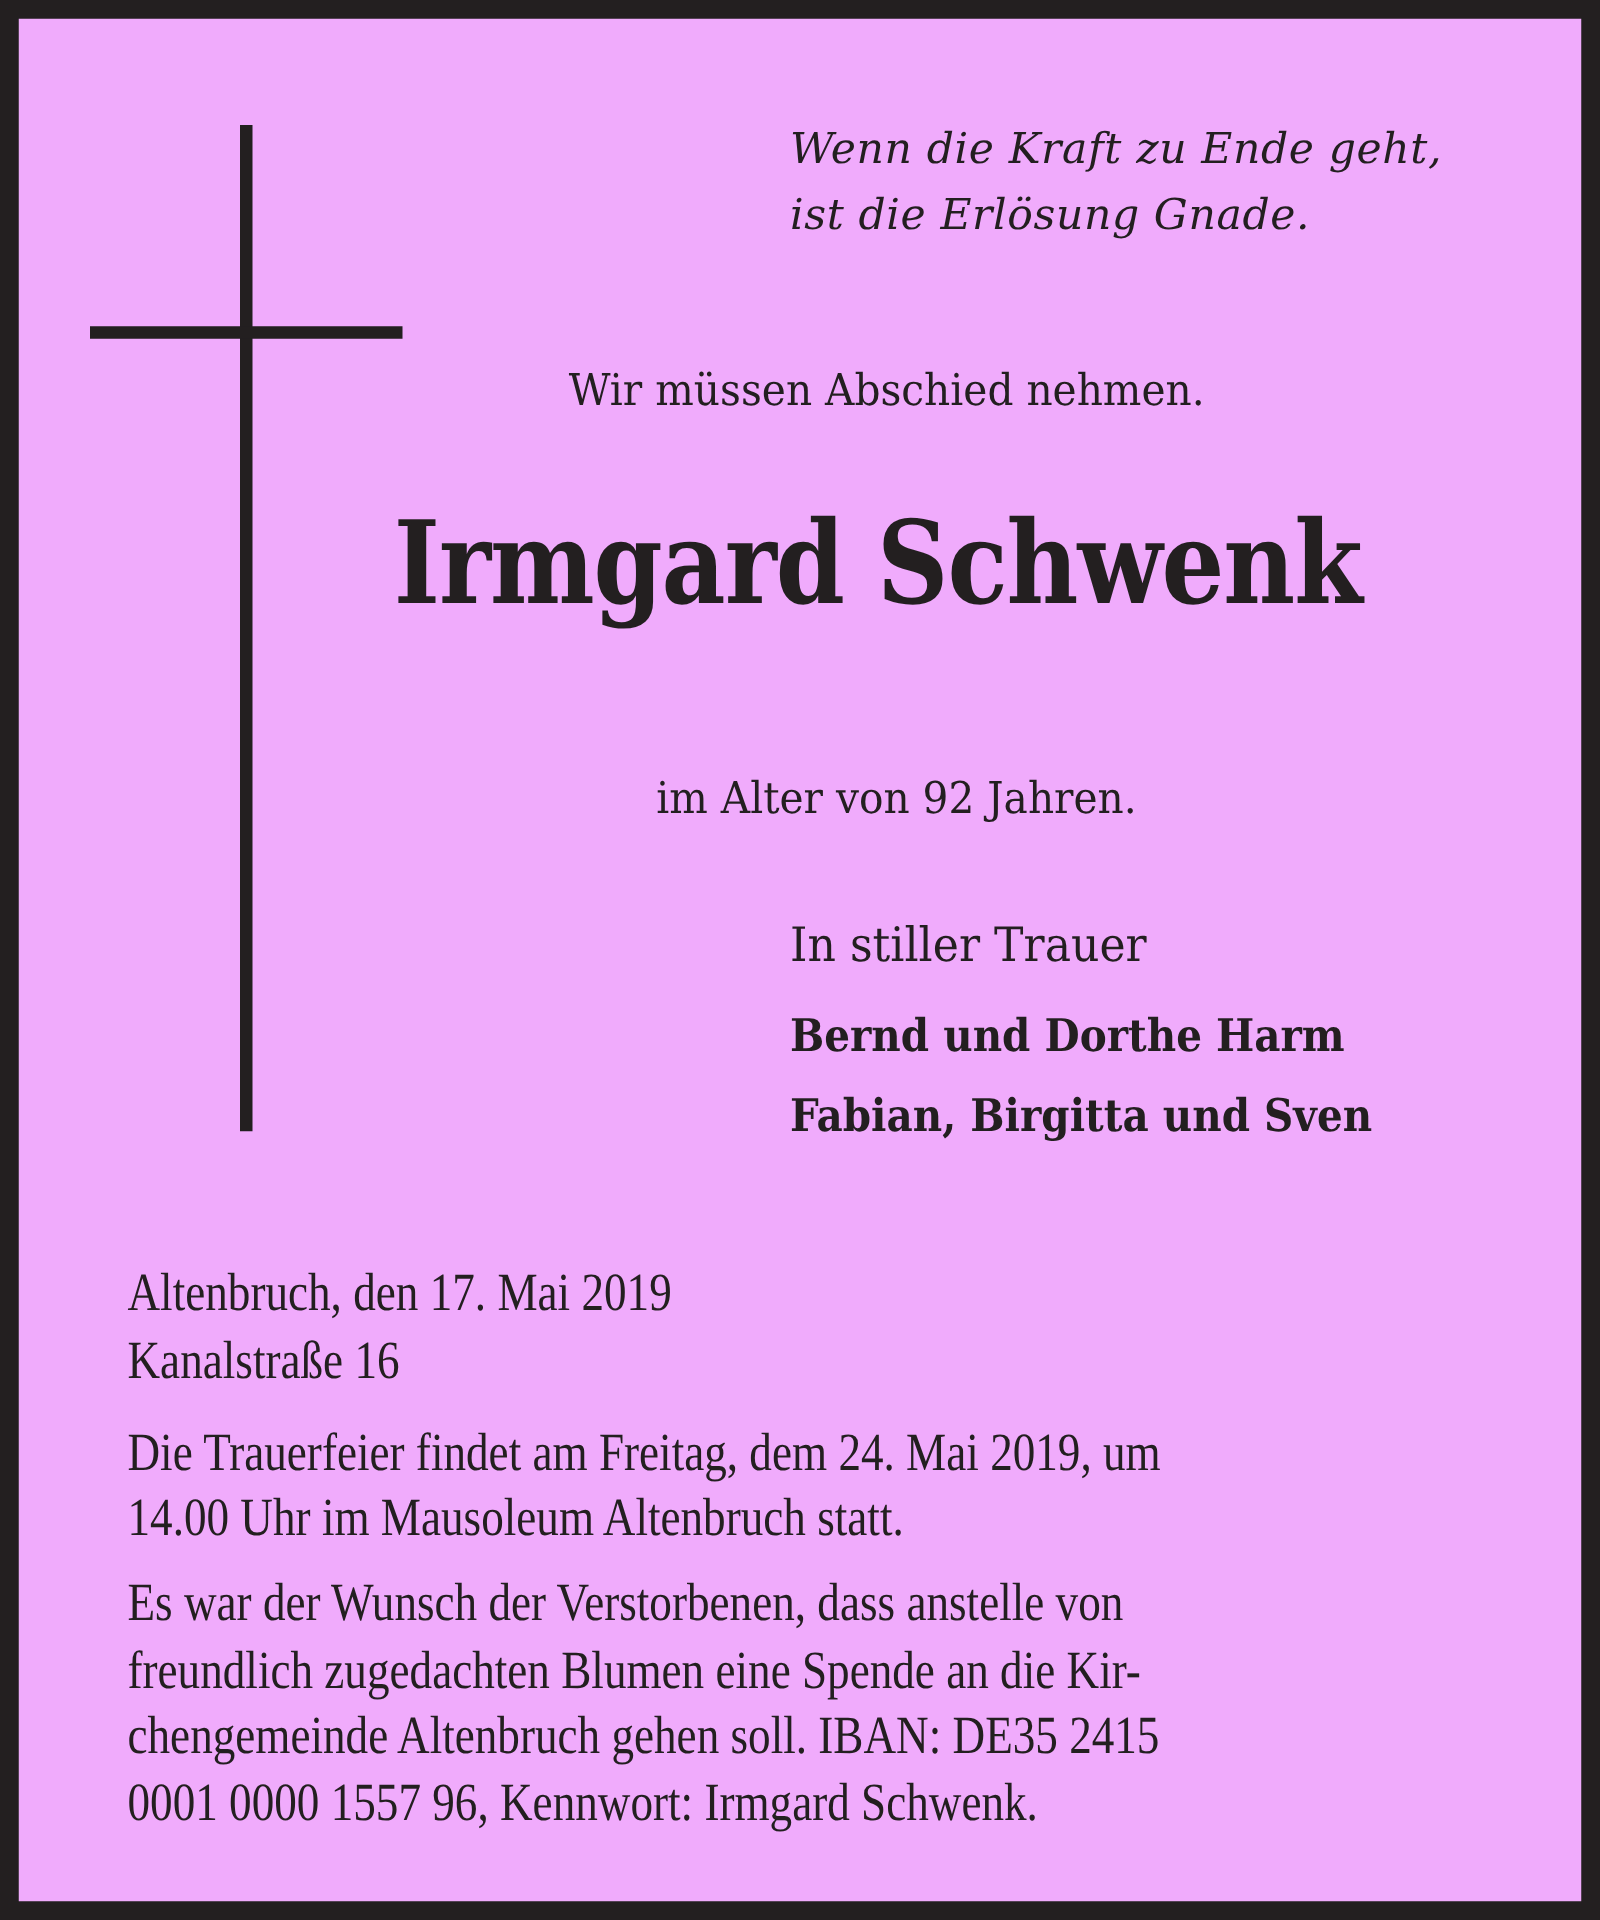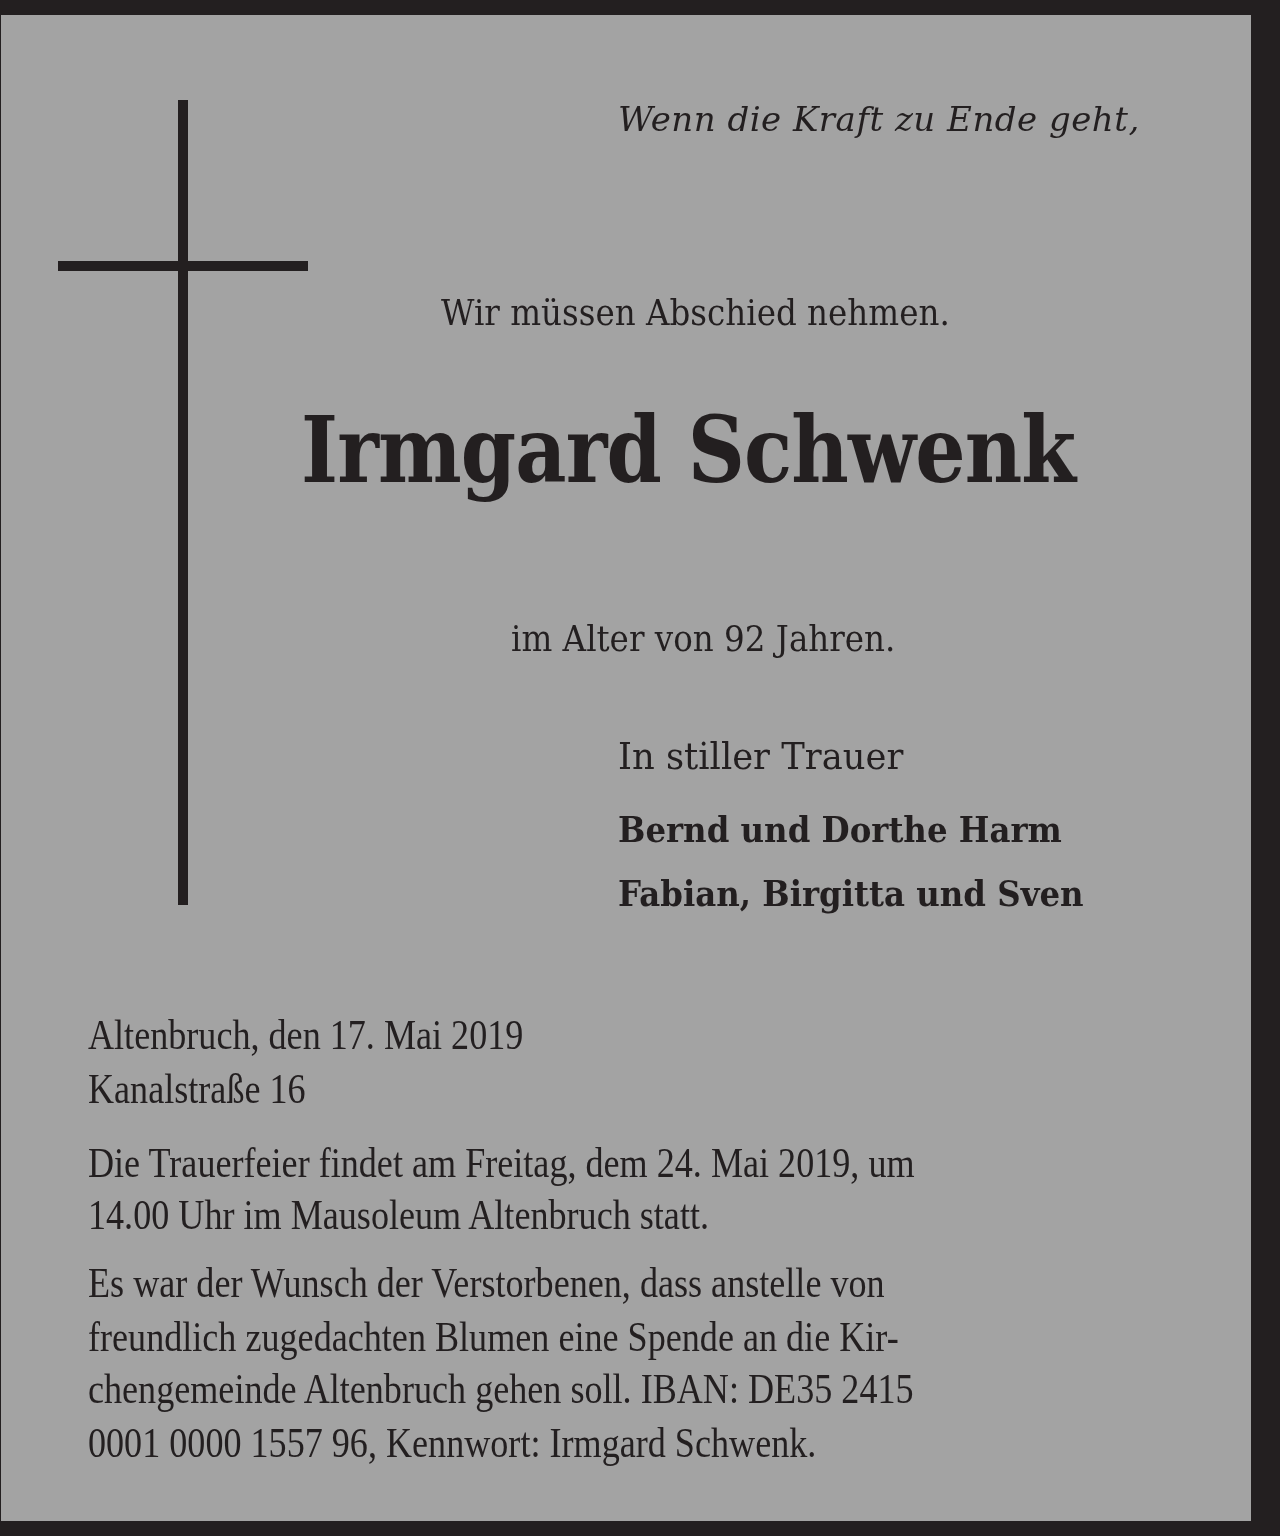--- a/index.html
+++ b/index.html
@@ -1,17 +1,17 @@
 <!DOCTYPE html>
 <html><head>
 <meta charset="utf-8">
 <style>
   html, body { margin:0; padding:0; }
   body { width:1280px; height:1536px; background:#231f20; position:relative; overflow:hidden; }
-  .card { position:absolute; left:1px; top:15px; width:1250px; height:1506px; background:#a3a3a3; }
+  .card { position:absolute; left:15px; top:15px; width:1250px; height:1506px; background:#f0abfc; }
   .cross-v { position:absolute; left:177px; top:85px; width:10px; height:805px; background:#231f20; }
   .cross-h { position:absolute; left:57px; top:246px; width:250px; height:10px; background:#231f20; }
   .t { position:absolute; color:#231f20; font-family:"DejaVu Serif","Liberation Serif",serif; white-space:nowrap; }
   .motto { left:617px; top:78px; font-size:34px; font-style:italic; line-height:53px; letter-spacing:0.5px; }
   .intro { left:440px; top:274px; font-size:35px; line-height:48px; transform:scaleX(0.93); transform-origin:left top; }
   .name { left:300px; top:380px; font-size:92px; font-weight:bold; line-height:110px; transform:scaleX(0.86); transform-origin:left top; letter-spacing:-1px; }
   .age { left:510px; top:600px; font-size:35px; line-height:48px; transform:scaleX(0.93); transform-origin:left top; }
   .mourn { left:617px; top:716px; font-size:38px; line-height:50px; transform:scaleX(0.93); transform-origin:left top; }
   .fam { left:617px; font-size:36px; font-weight:bold; line-height:48px; transform:scaleX(0.9); transform-origin:left top; }
   .fam1 { top:790px; }
@@ -30,20 +30,21 @@
 <body>
 
 <div class="card">
   <div>
     <div class="cross-v"></div>
     <div class="cross-h"></div>
   </div>
 
   <div class="t motto">
     <div>Wenn die Kraft zu Ende geht,</div>
+    <div>ist die Erlösung Gnade.</div>
   </div>
 
   <div class="t intro">Wir müssen Abschied nehmen.</div>
   <div class="t name">Irmgard Schwenk</div>
   <div class="t age">im Alter von 92 Jahren.</div>
   <div class="t mourn">In stiller Trauer</div>
   <div class="t fam fam1">Bernd und Dorthe Harm</div>
   <div class="t fam fam2">Fabian, Birgitta und Sven</div>
 
   <div class="t body place">Altenbruch, den 17. Mai 2019</div>

